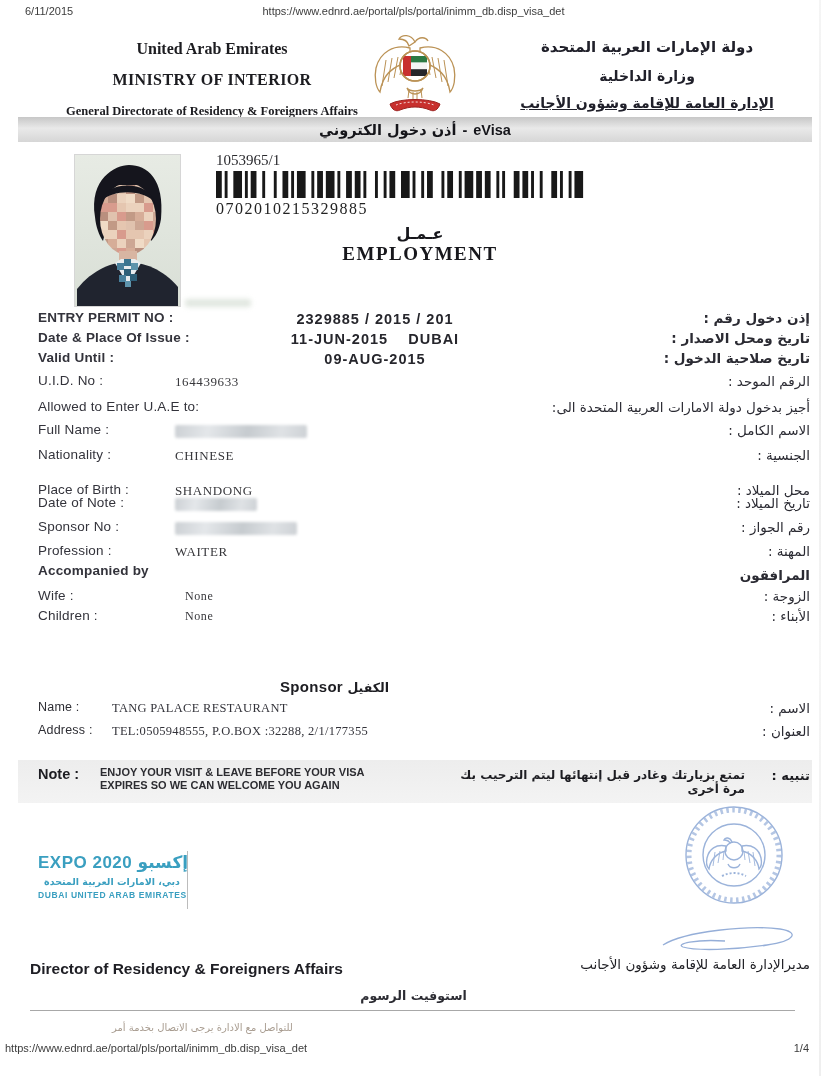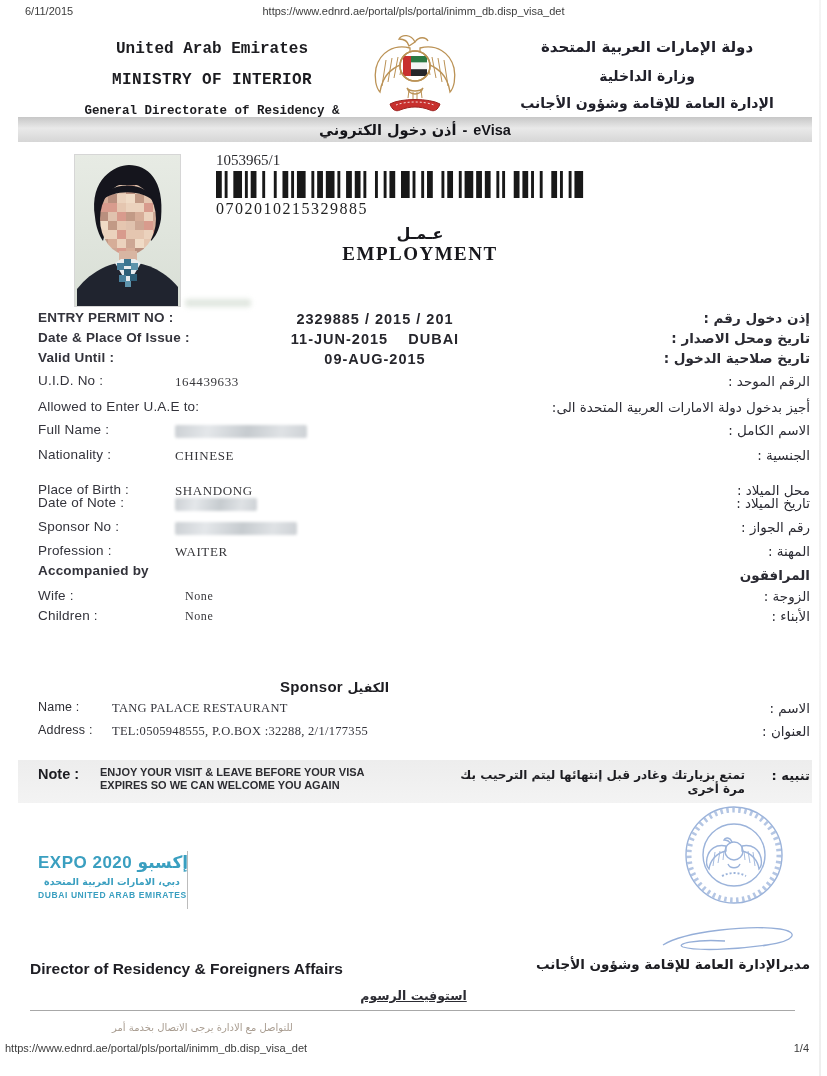--- a/index.html
+++ b/index.html
@@ -10,21 +10,21 @@
   
   .chrome{font-size:11px;color:#3c3c3c;}
   
   .min-en{width:320px;text-align:center;font-family:"Liberation Serif",serif;font-weight:bold;color:#1c1c20;}
   .min-en .l1{font-size:16px;}
   .min-en .l2{font-size:16px;margin-top:13px;letter-spacing:.4px;}
   .min-en .l3{font-size:12.5px;margin-top:15px;}
   .min-ar{width:330px;text-align:center;font-weight:bold;color:#20202a;}
   .min-ar .a1{font-size:15px;}
   .min-ar .a2{font-size:14px;margin-top:12px;}
-  .min-ar .a3{font-size:14px;margin-top:11px;}
+  .min-ar .a3{font-size:14px;margin-top:11px;text-decoration:underline;}
   .evisa-bar{left:18px;top:117px;width:794px;height:25px;
      background:linear-gradient(180deg,#c7c7c7,#e9e9e9 45%,#d6d6d6);
      display:flex;align-items:center;justify-content:center;gap:6px;
      font-weight:bold;font-size:14.5px;color:#15151a;}
   
   .photo{left:75px;top:155px;width:105px;height:151px;box-shadow:0 0 0 1px #d6d6d6;}
   
   .serifv{font-family:"Liberation Serif","DejaVu Serif",serif;}
   .filenum{left:216px;top:152px;font-size:15px;color:#2a2a2e;}
   .bcnum{left:216px;top:200px;font-size:16px;letter-spacing:1.5px;color:#222;}
@@ -57,40 +57,40 @@
   .note-ar{right:82px;top:768px;width:300px;text-align:right;font-size:12px;font-weight:bold;}
   .note-ar-lbl{right:17px;top:768px;font-size:13px;font-weight:bold;}
   
   .expo-text{right:647px;top:852px;width:142px;text-align:right;color:var(--teal);}
   .expo-text .t1{font-size:17px;font-weight:bold;letter-spacing:.5px;white-space:nowrap;}
   .expo-text .t2{font-size:9.5px;margin-top:3px;font-weight:bold;}
   .expo-text .t3{font-size:8.5px;margin-top:3px;letter-spacing:.6px;font-weight:bold;white-space:nowrap;}
   .expo-div{left:187px;top:851px;width:1px;height:58px;background:#bcbcbc;}
   
   .dir-en{left:30px;top:960px;font-size:15.5px;font-weight:bold;color:#1e1e24;}
-  .dir-ar{right:17px;top:956px;font-size:13.5px;font-weight:bold;}
-  .fees{left:0;top:988px;width:827px;text-align:center;font-size:12.5px;font-weight:bold;color:#2c2c33;text-decoration:underline;}
+  .dir-ar{right:17px;top:956px;font-size:13.5px;font-weight:normal;}
+  .fees{left:0;top:988px;width:827px;text-align:center;font-size:12.5px;font-weight:bold;color:#2c2c33;}
   .rule{left:30px;top:1010px;width:765px;height:1px;background:#a8a8a8;}
   .contact{left:112px;top:1022px;font-size:10px;color:#a89c90;}
   .foot-url{left:5px;top:1042px;}
   .foot-page{right:18px;top:1042px;}
   .edge{right:6px;top:0;width:2px;height:1076px;background:linear-gradient(180deg,#eee,#ddd 30%,#eee 60%,#e4e4e4);opacity:.6;}
   svg{display:block;}
   .stamp-wrap{left:678px;top:802px;opacity:.85;}
   .sig-wrap{left:655px;top:915px;opacity:.9;}
 </style>
 </head>
 <body>
 
 <div class="abs edge"></div>
 
 <div class="abs chrome" style="left:25px;top:5px;">6/11/2015</div>
 <div class="abs chrome" style="left:0;top:5px;width:827px;text-align:center;">https://www.ednrd.ae/portal/pls/portal/inimm_db.disp_visa_det</div>
 
-<div class="abs min-en" style="left:52px;top:40px;font-family:Liberation Mono, monospace;">
+<div class="abs min-en" style="left:52px;top:40px;">
   <div class="l1">United Arab Emirates</div>
   <div class="l2">MINISTRY OF INTERIOR</div>
   <div class="l3">General Directorate of Residency &amp; Foreigners Affairs</div>
 </div>
 
 <div class="abs" style="left:372px;top:30px;">
   <svg width="86" height="88" viewBox="0 0 86 88">
     <g stroke="#bb9255" fill="none" stroke-width="1.3">
 
       <path d="M43 12 C39 4 30 4 27 9 C33 9 36 12 37 16 Z" fill="#fff"></path>

